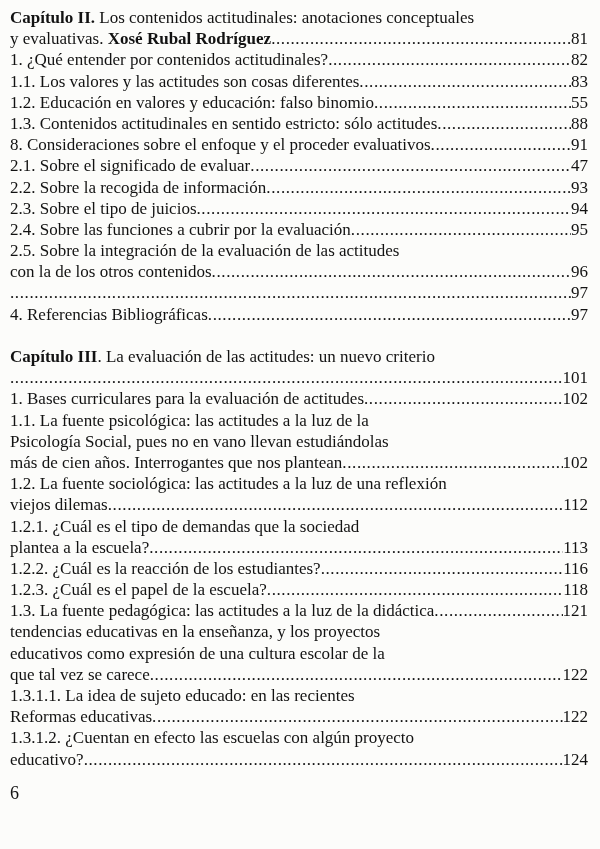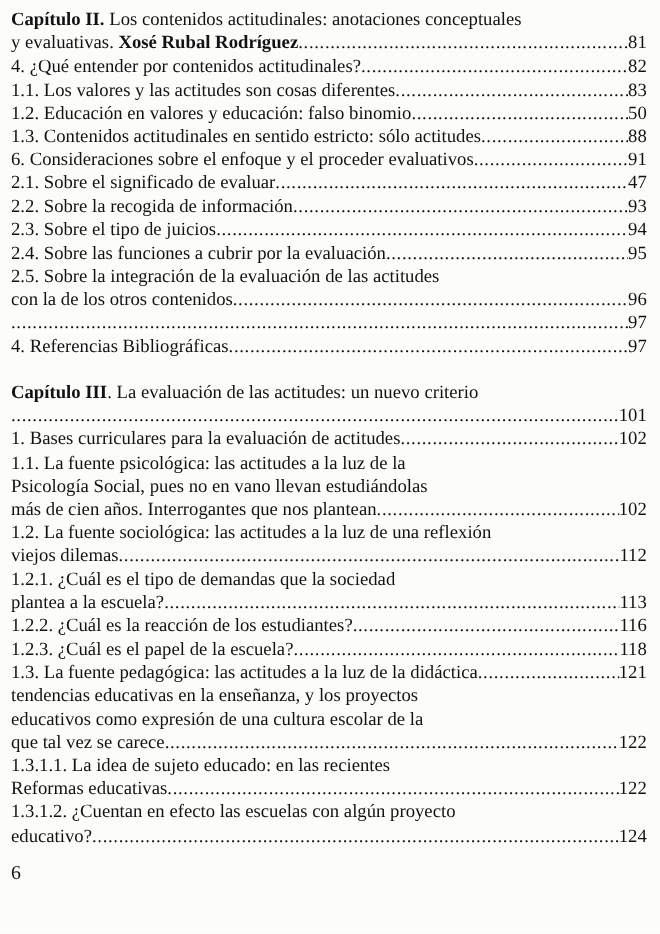--- a/index.html
+++ b/index.html
@@ -58,41 +58,41 @@
   <div class="toc">
       <div class="toc-line">
         <span class="toc-text"><span class="seg-bold">Capítulo II.</span><span> Los contenidos actitudinales: anotaciones conceptuales</span></span>
       </div>
       <div class="toc-line">
         <span class="toc-text"><span>y evaluativas. </span><span class="seg-bolditalic">Xosé Rubal Rodríguez</span></span>
         <span class="leader"></span>
         <span class="toc-page">81</span>
       </div>
       <div class="toc-line">
-        <span class="toc-text">4. ¿Qué entender por contenidos actitudinales?</span>
+        <span class="toc-text">1. ¿Qué entender por contenidos actitudinales?</span>
         <span class="leader"></span>
         <span class="toc-page">82</span>
       </div>
       <div class="toc-line">
         <span class="toc-text">1.1. Los valores y las actitudes son cosas diferentes</span>
         <span class="leader"></span>
         <span class="toc-page">83</span>
       </div>
       <div class="toc-line">
         <span class="toc-text">1.2. Educación en valores y educación: falso binomio</span>
         <span class="leader"></span>
-        <span class="toc-page">50</span>
+        <span class="toc-page">55</span>
       </div>
       <div class="toc-line">
         <span class="toc-text">1.3. Contenidos actitudinales en sentido estricto: sólo actitudes</span>
         <span class="leader"></span>
         <span class="toc-page">88</span>
       </div>
       <div class="toc-line">
-        <span class="toc-text">6. Consideraciones sobre el enfoque y el proceder evaluativos</span>
+        <span class="toc-text">8. Consideraciones sobre el enfoque y el proceder evaluativos</span>
         <span class="leader"></span>
         <span class="toc-page">91</span>
       </div>
       <div class="toc-line">
         <span class="toc-text">2.1. Sobre el significado de evaluar</span>
         <span class="leader"></span>
         <span class="toc-page">47</span>
       </div>
       <div class="toc-line">
         <span class="toc-text">2.2. Sobre la recogida de información</span>

